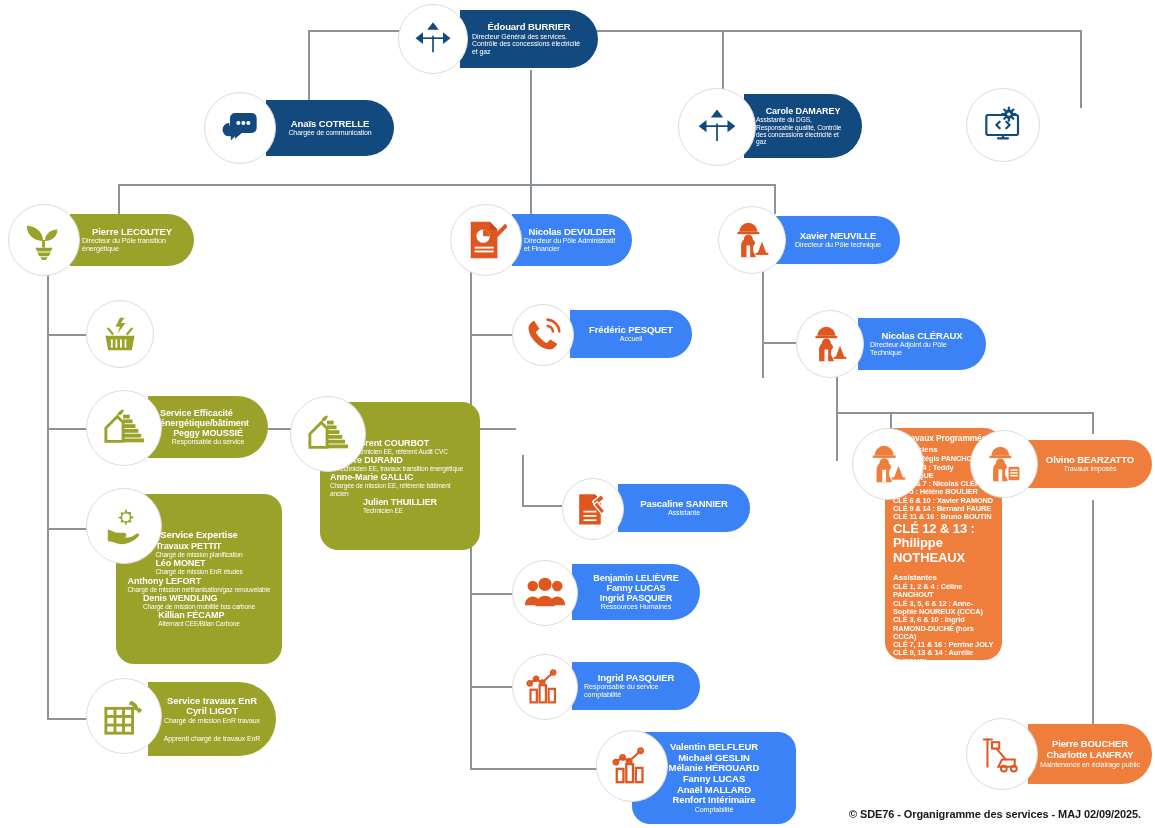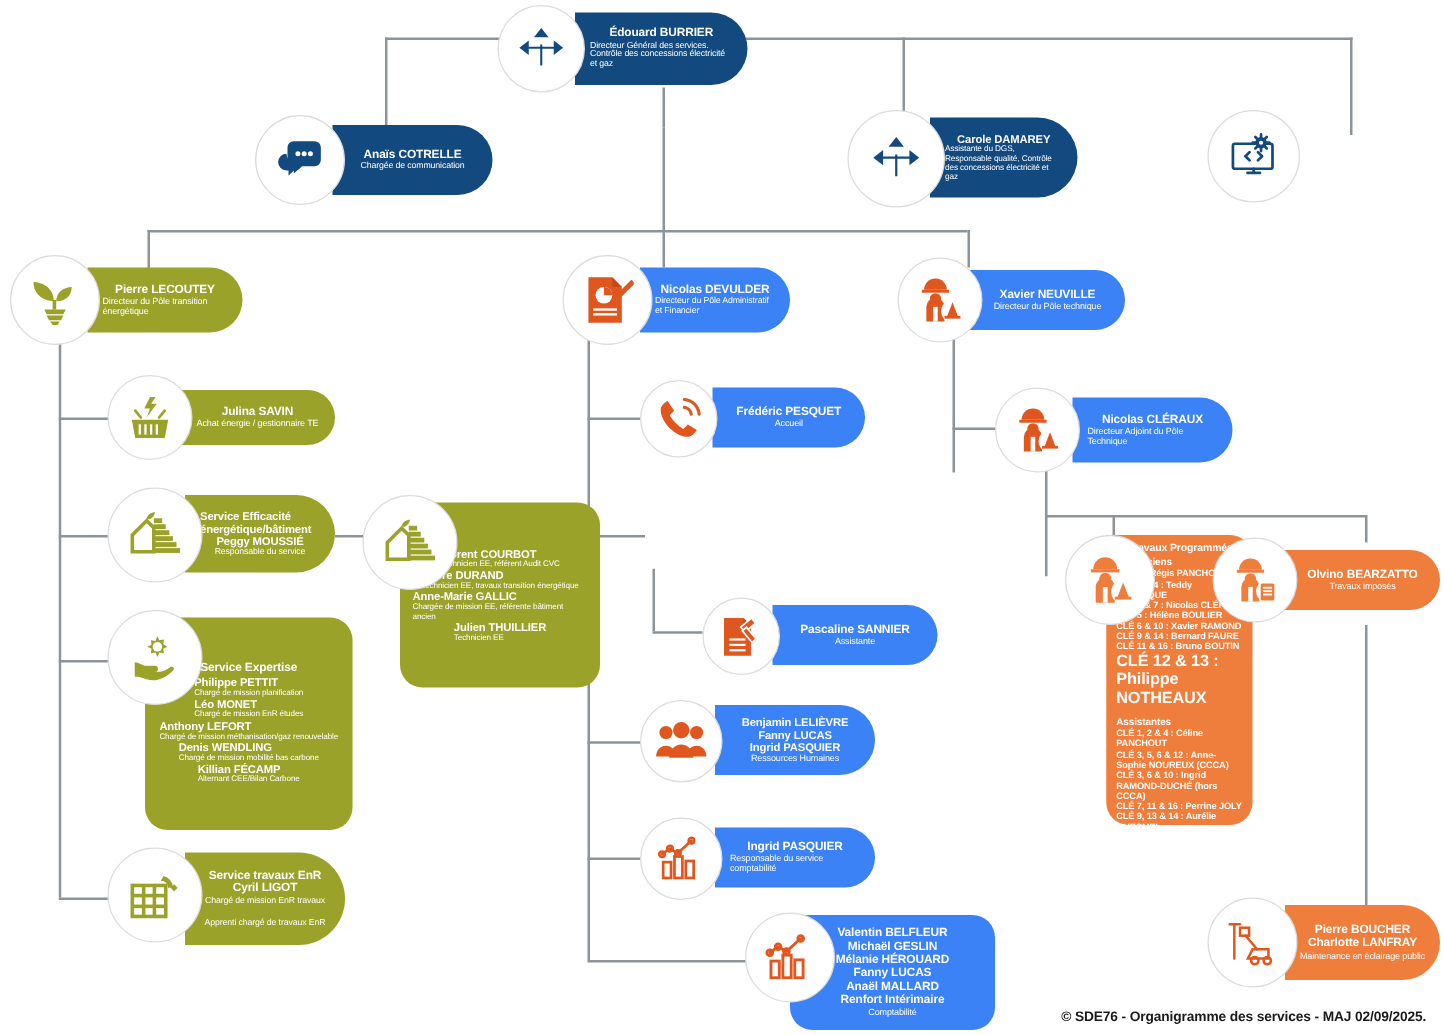--- a/index.html
+++ b/index.html
@@ -208,24 +208,20 @@
       <svg width="40" height="40" viewBox="0 0 44 44" fill="#9aa22a">
         <path d="M22 4l-5 10h5l-3 8 9-12h-5l4-6z"></path>
         <path d="M9 16l5 6M35 16l-5 6" stroke="#9aa22a" stroke-width="2.4" fill="none" stroke-linecap="round"></path>
         <path d="M6 24h32l-3 16H9z"></path>
         <rect x="12" y="28" width="2" height="9" fill="#fff"></rect>
           <rect x="17" y="28" width="2" height="9" fill="#fff"></rect>
         <rect x="22" y="28" width="2" height="9" fill="#fff"></rect>
           <rect x="27" y="28" width="2" height="9" fill="#fff"></rect>
       </svg>
     </div>
-    <div class="pill round olive" style="left:58px;top:12px;width:124px;height:44px;">
-      <div class="nm" style="font-size:9.5px;">Julina SAVIN</div>
-      <div class="rl" style="font-size:7.2px;">Achat énergie / gestionnaire TE</div>
-    </div>
   </div>
 
   <div class="node" style="left:86px;top:390px;width:182px;height:76px;">
     <div class="circ" style="width:76px;height:76px;">
       <svg width="44" height="42" viewBox="0 0 46 44" fill="#9aa22a">
         <path d="M4 22L16 10l6 6v20H4z" fill="none" stroke="#9aa22a" stroke-width="3"></path>
         <path d="M16 9c0-4 4-6 7-6-1 4-3 6-7 6z"></path>
         <rect x="22" y="8" width="7" height="4"></rect>
           <rect x="22" y="13" width="10" height="4"></rect>
         <rect x="22" y="18" width="13" height="4"></rect>
@@ -278,21 +274,21 @@
     <div class="circ" style="width:76px;height:76px;">
       <svg width="44" height="42" viewBox="0 0 46 44" fill="#9aa22a">
         <path d="M25 4l1.6 3.6 3.9-.6-.6 3.9L33.5 13l-3.6 1.6.6 3.9-3.9-.6L25 21.5l-1.6-3.6-3.9.6.6-3.9L16.5 13l3.6-1.6-.6-3.9 3.9.6z"></path>
         <circle cx="25" cy="13" r="4" fill="#fff"></circle>
         <path d="M6 26c4 0 6 3 10 3h7a2.4 2.4 0 010 5h-6 10c3 0 6-2 9-4 2-1 4 1 2 3-5 5-11 8-17 8-6 0-9-3-15-3z"></path>
       </svg>
     </div>
     <div class="pill box olive" style="left:30px;top:6px;width:166px;height:170px;padding:8px 10px;">
       <div class="nm" style="font-size:9.5px;">Service Expertise</div>
       <div>
-        <div class="nm" style="font-size:9px;">Philippe PETTIT</div>
+        <div class="nm" style="font-size:9px;">Travaux PETTIT</div>
         <div class="rl" style="font-size:6.5px;">Chargé de mission planification</div>
       </div>
       <div>
         <div class="nm" style="font-size:9px;">Léo MONET</div>
         <div class="rl" style="font-size:6.5px;">Chargé de mission EnR études</div>
       </div>
       <div>
         <div class="nm" style="font-size:9px;">Anthony LEFORT</div>
         <div class="rl" style="font-size:6.5px;">Chargé de mission méthanisation/gaz renouvelable</div>
       </div>

